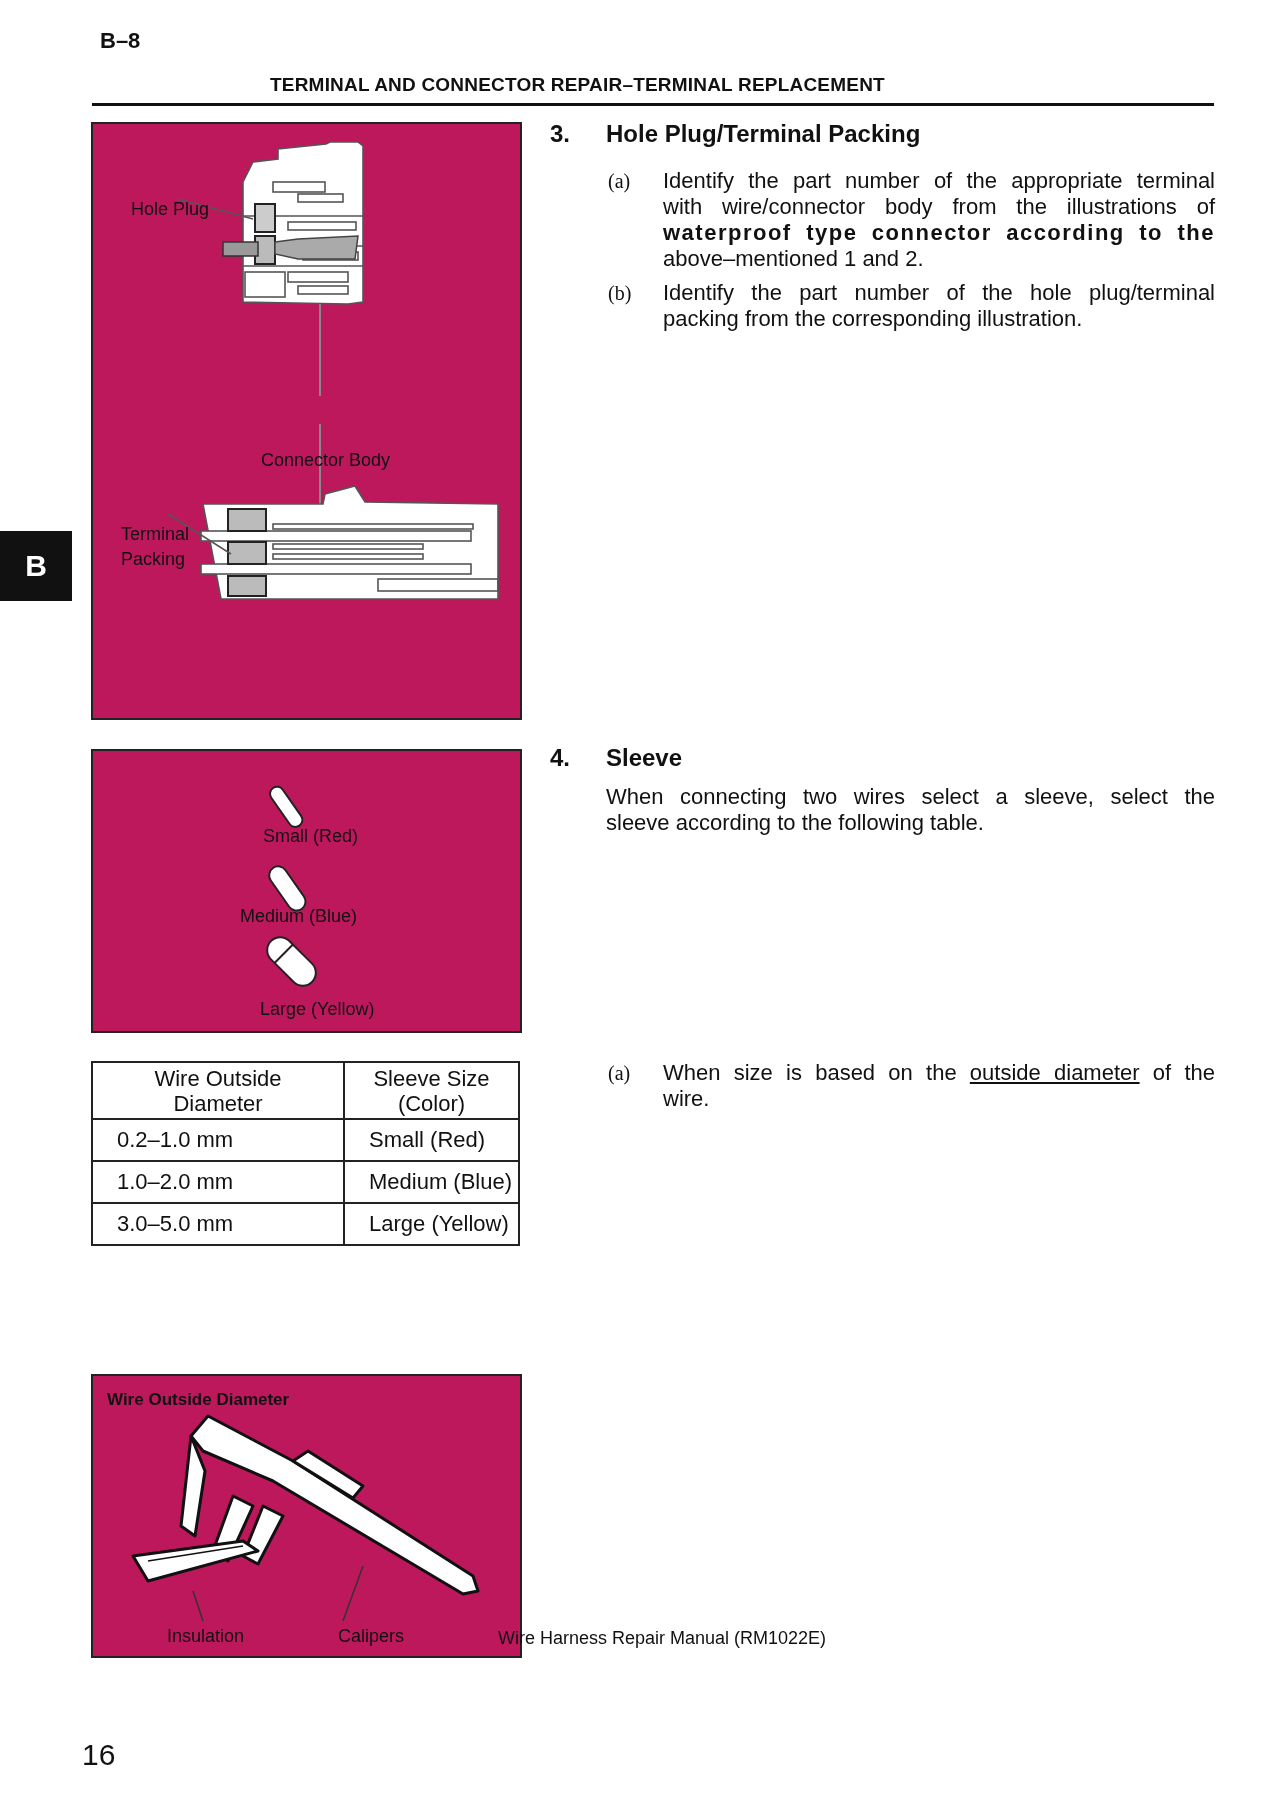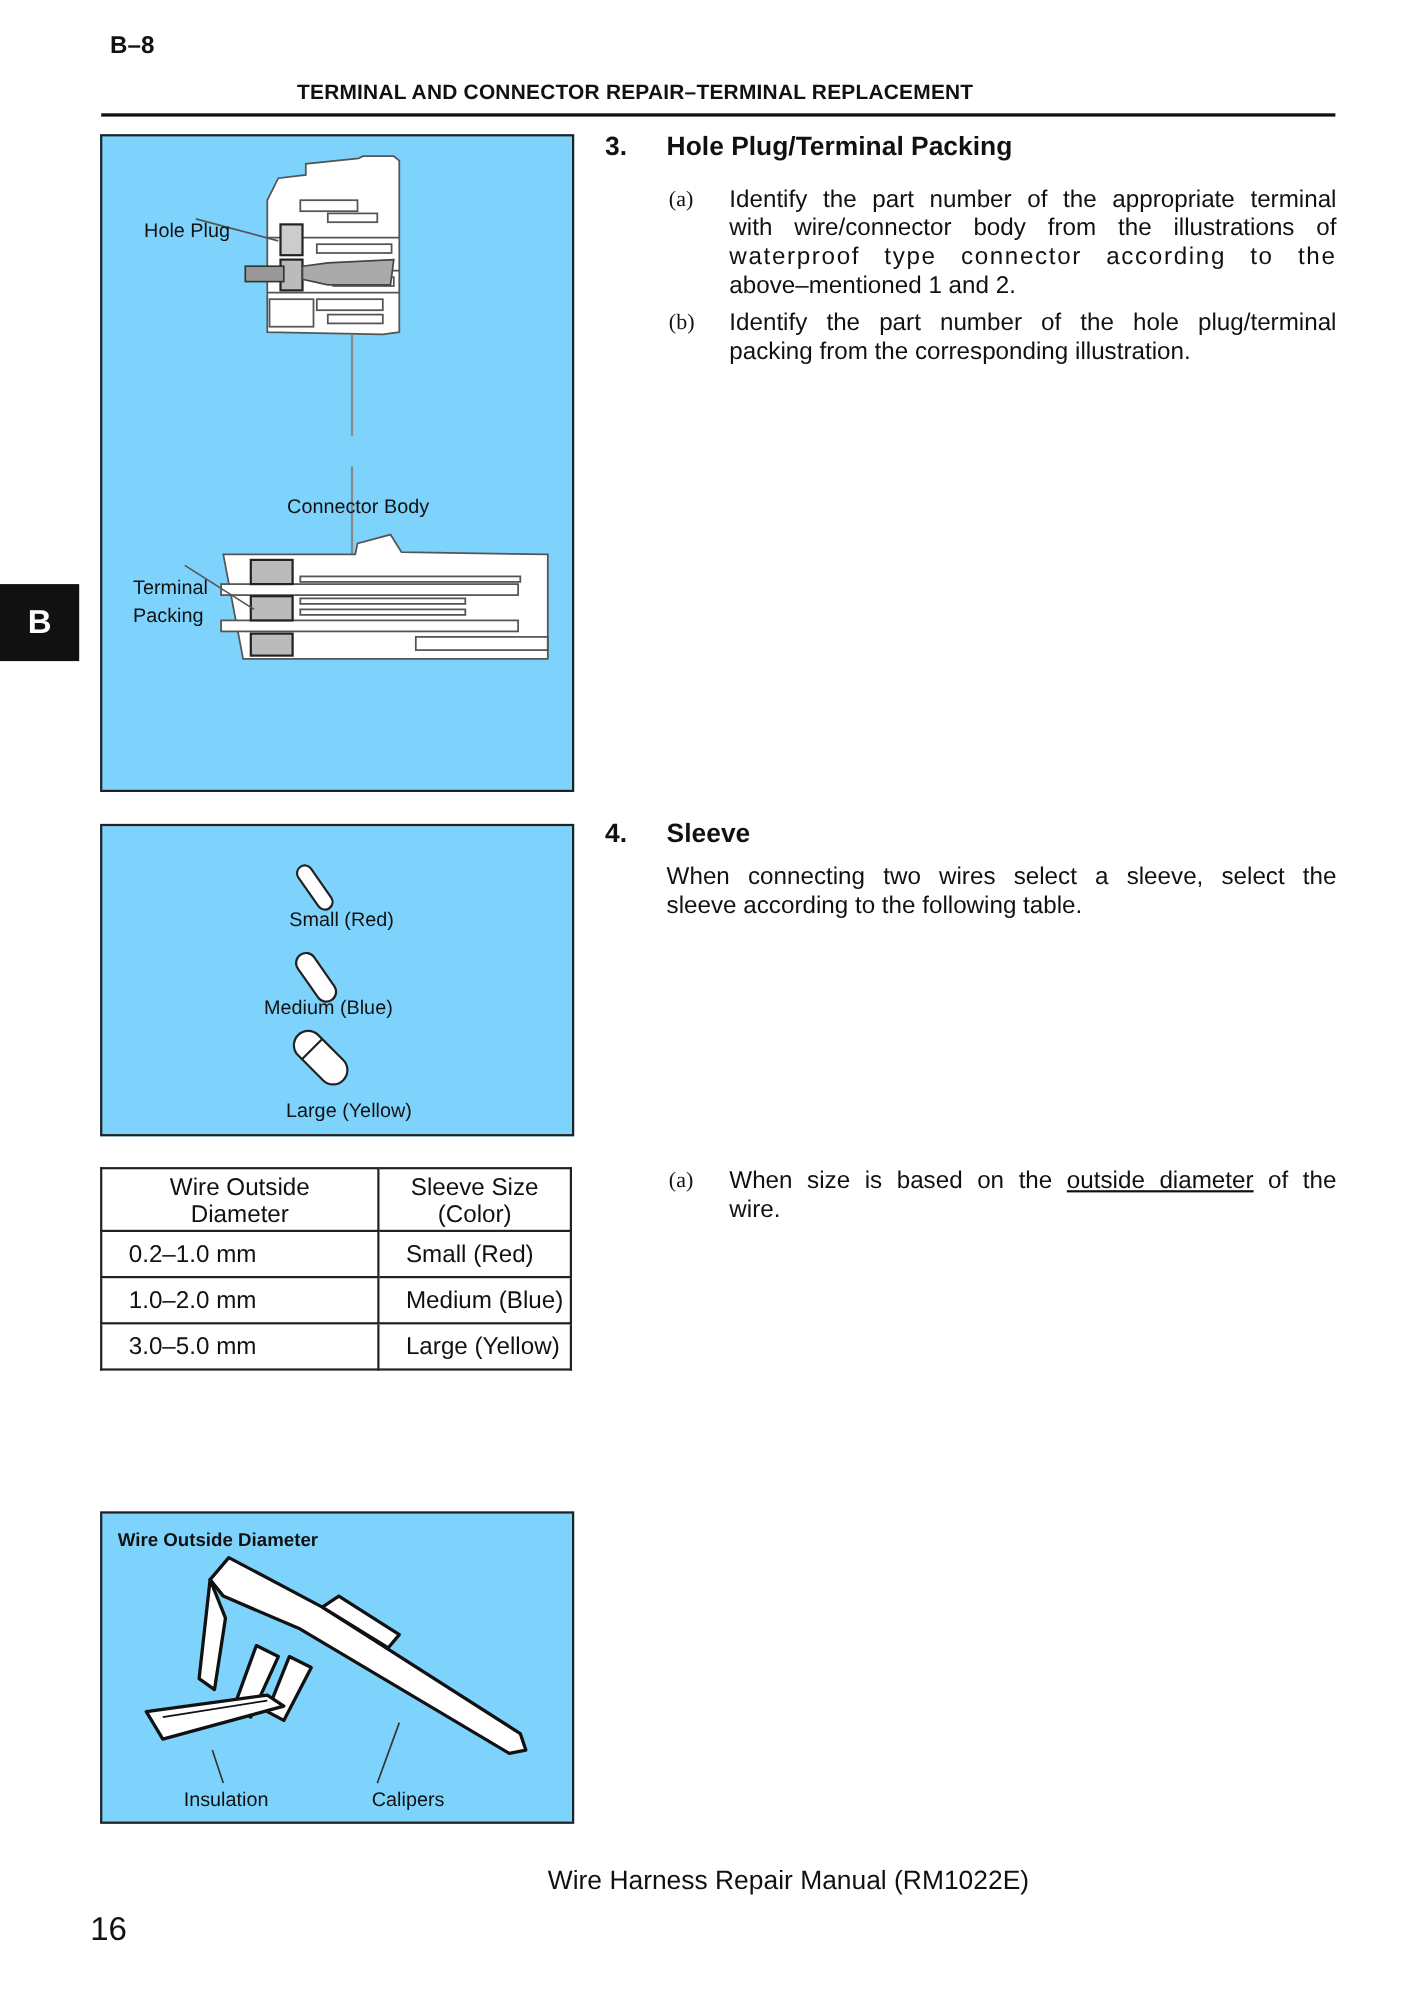--- a/index.html
+++ b/index.html
@@ -4,36 +4,36 @@
 <style>
   html, body { margin:0; padding:0; background:#fff; }
   body { width:1280px; height:1811px; position:relative; overflow:hidden; color:#111;
          font-family:"Liberation Sans", "DejaVu Sans", sans-serif; }
   .abs { position:absolute; }
   .page-code { left:100px; top:28px; font-size:22px; font-weight:bold; }
   .section-title { left:270px; top:74px; font-size:19px; font-weight:bold; letter-spacing:0.2px; }
   .header-rule { left:92px; top:103px; width:1122px; height:3px; background:#111; }
   .tab-marker { left:0; top:531px; width:72px; height:70px; background:#111; color:#fff;
                 font-size:30px; font-weight:bold; display:flex; align-items:center; justify-content:center; }
-  .figbox { border:2px solid #222; background:#7dd3fc; }
+  .figbox { border:2px solid #222; background:#be185d; }
   .fig-label { font-size:18px; color:#111; position:absolute; white-space:nowrap; }
   .heading { font-size:24px; font-weight:bold; }
   .heading .num { position:absolute; left:0; }
   .heading .txt { position:absolute; left:56px; }
   .body-text { font-size:22px; line-height:26px; text-align:justify; }
   .para { position:absolute; }
   .para .marker { position:absolute; left:0; top:0; font-family:"Liberation Serif", serif; font-size:20px; }
   .para .content { position:absolute; left:55px; right:0; top:0; }
   .justify-last { text-align-last:justify; }
   u { text-decoration:underline; }
   table.sleeve { border-collapse:collapse; font-size:22px; }
   table.sleeve th, table.sleeve td { border:2px solid #222; font-weight:normal; }
   table.sleeve th { text-align:center; line-height:25px; padding:3px 20px 2px; }
   table.sleeve td { height:40px; padding:0 0 0 24px; text-align:left; }
-  .footer-title { left:498px; top:1696px; font-size:24px; }
+  .footer-title { left:498px; top:1628px; font-size:18px; }
   .page-num { left:82px; top:1738px; font-size:30px; }
 </style>
 </head>
 <body>
 
 <div class="abs page-code">B–8</div>
 <div class="abs section-title">TERMINAL AND CONNECTOR REPAIR–TERMINAL REPLACEMENT</div>
 <div class="abs header-rule"></div>
 <div class="abs tab-marker">B</div>
 
@@ -86,21 +86,21 @@
 
 <div class="abs heading" style="left:550px; top:120px; width:600px; height:30px;">
   <span class="num">3.</span>
   <span class="txt">Hole Plug/Terminal Packing</span>
 </div>
 <div class="para body-text" style="left:608px; top:168px; width:607px; height:108px;">
   <span class="marker">(a)</span>
   <div class="content">
     <div class="justify-last">Identify the part number of the appropriate terminal</div>
     <div class="justify-last">with wire/connector body from the illustrations of</div>
-    <div class="justify-last" style="letter-spacing:1.5px;">waterproof type connector according to the</div>
+    <div class="justify-last" style="letter-spacing:1.5px;font-weight:bold;">waterproof type connector according to the</div>
     <div>above–mentioned 1 and 2.</div>
   </div>
 </div>
 <div class="para body-text" style="left:608px; top:280px; width:607px; height:56px;">
   <span class="marker">(b)</span>
   <div class="content">
     <div class="justify-last">Identify the part number of the hole plug/terminal</div>
     <div>packing from the corresponding illustration.</div>
   </div>
 </div>

